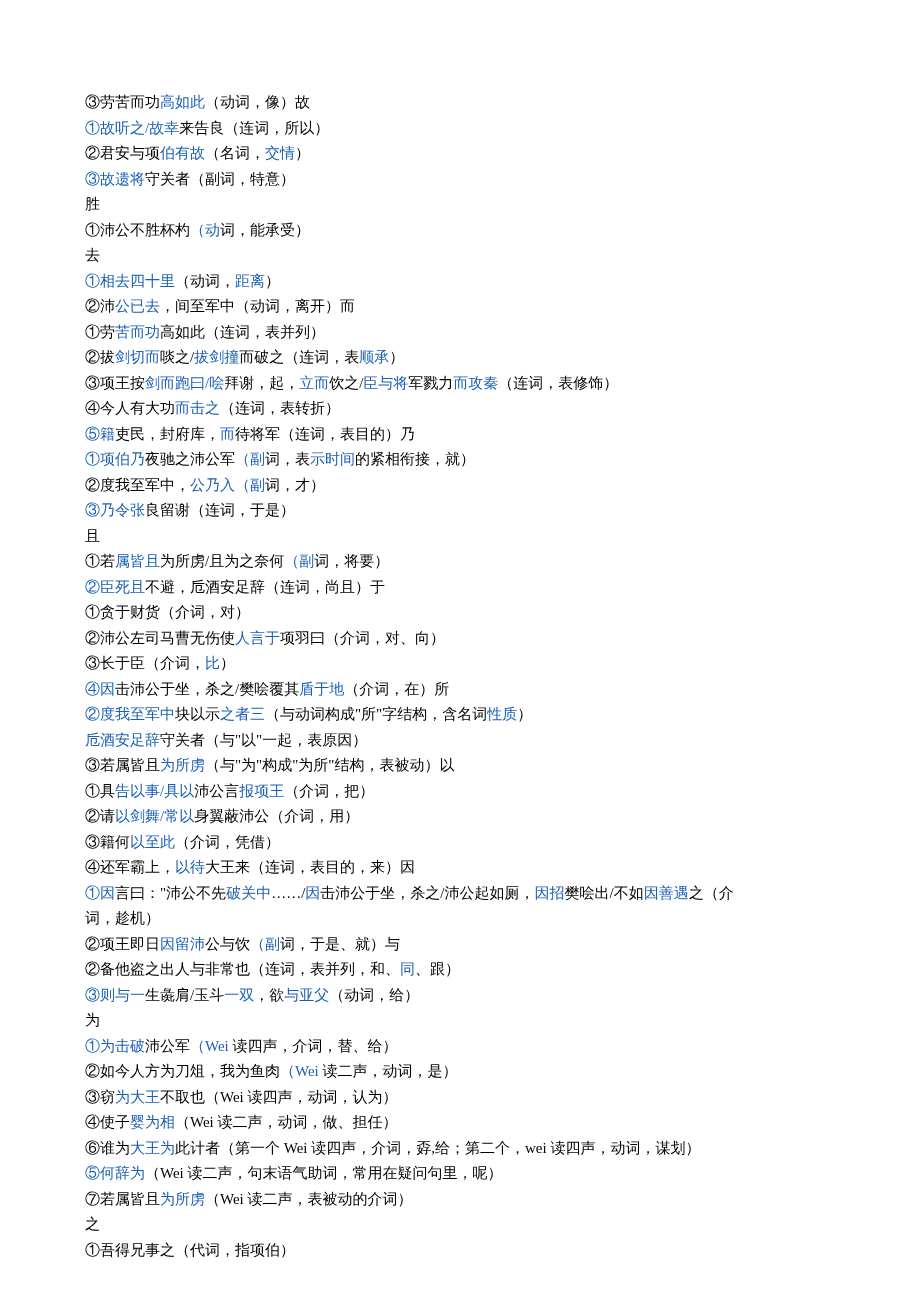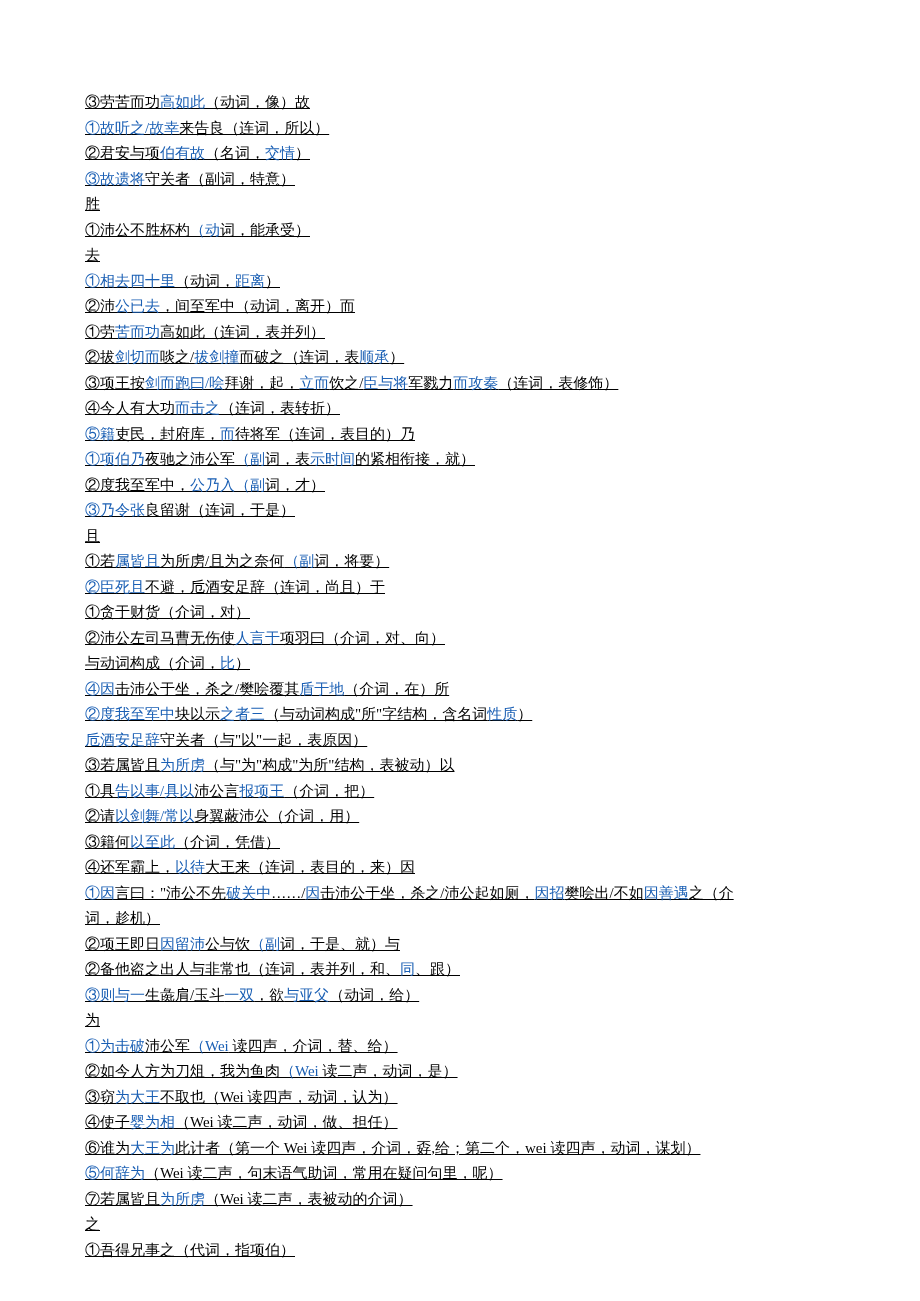--- a/index.html
+++ b/index.html
@@ -12,21 +12,20 @@
     color: #000000;
   }
   .page {
     width: 920px;
     min-height: 1301px;
     padding: 90px 85px 40px 85px;
     box-sizing: border-box;
   }
   .line {
     white-space: pre-wrap;
-    text-decoration: underline;
   }
   .blue {
     color: #1a5fb4;
   }
 </style>
 </head>
 <body>
 
 <div class="page">
   <div id="content">
@@ -45,21 +44,21 @@
       <div class="line"><span>④今人有大功</span><span class="blue">而击之</span><span>（连词，表转折）</span></div>
       <div class="line"><span class="blue">⑤籍</span><span>吏民，封府库，</span><span class="blue">而</span><span>待将军（连词，表目的）乃</span></div>
       <div class="line"><span class="blue">①项伯乃</span><span>夜驰之沛公军</span><span class="blue">（副</span><span>词，表</span><span class="blue">示时间</span><span>的紧相衔接，就）</span></div>
       <div class="line"><span>②度我至军中，</span><span class="blue">公乃入（副</span><span>词，才）</span></div>
       <div class="line"><span class="blue">③乃令张</span><span>良留谢（连词，于是）</span></div>
       <div class="line"><span>且</span></div>
       <div class="line"><span>①若</span><span class="blue">属皆且</span><span>为所虏/且为之奈何</span><span class="blue">（副</span><span>词，将要）</span></div>
       <div class="line"><span class="blue">②臣死且</span><span>不避，卮酒安足辞（连词，尚且）于</span></div>
       <div class="line"><span>①贪于财货（介词，对）</span></div>
       <div class="line"><span>②沛公左司马曹无伤使</span><span class="blue">人言于</span><span>项羽曰（介词，对、向）</span></div>
-      <div class="line"><span>与动词构成（介词，</span><span class="blue">比</span><span>）</span></div>
+      <div class="line"><span>③长于臣（介词，</span><span class="blue">比</span><span>）</span></div>
       <div class="line"><span class="blue">④因</span><span>击沛公于坐，杀之/樊哙覆其</span><span class="blue">盾于地</span><span>（介词，在）所</span></div>
       <div class="line"><span class="blue">②度我至军中</span><span>块以示</span><span class="blue">之者三</span><span>（与动词构成"所"字结构，含名词</span><span class="blue">性质</span><span>）</span></div>
       <div class="line"><span class="blue">卮酒安足辞</span><span>守关者（与"以"一起，表原因）</span></div>
       <div class="line"><span>③若属皆且</span><span class="blue">为所虏</span><span>（与"为"构成"为所"结构，表被动）以</span></div>
       <div class="line"><span>①具</span><span class="blue">告以事/具以</span><span>沛公言</span><span class="blue">报项王</span><span>（介词，把）</span></div>
       <div class="line"><span>②请</span><span class="blue">以剑舞/常以</span><span>身翼蔽沛公（介词，用）</span></div>
       <div class="line"><span>③籍何</span><span class="blue">以至此</span><span>（介词，凭借）</span></div>
       <div class="line"><span>④还军霸上，</span><span class="blue">以待</span><span>大王来（连词，表目的，来）因</span></div>
       <div class="line"><span class="blue">①因</span><span>言曰："沛公不先</span><span class="blue">破关中</span><span>……/</span><span class="blue">因</span><span>击沛公于坐，杀之/沛公起如厕，</span><span class="blue">因招</span><span>樊哙出/不如</span><span class="blue">因善遇</span><span>之（介</span></div>
       <div class="line"><span>词，趁机）</span></div>

